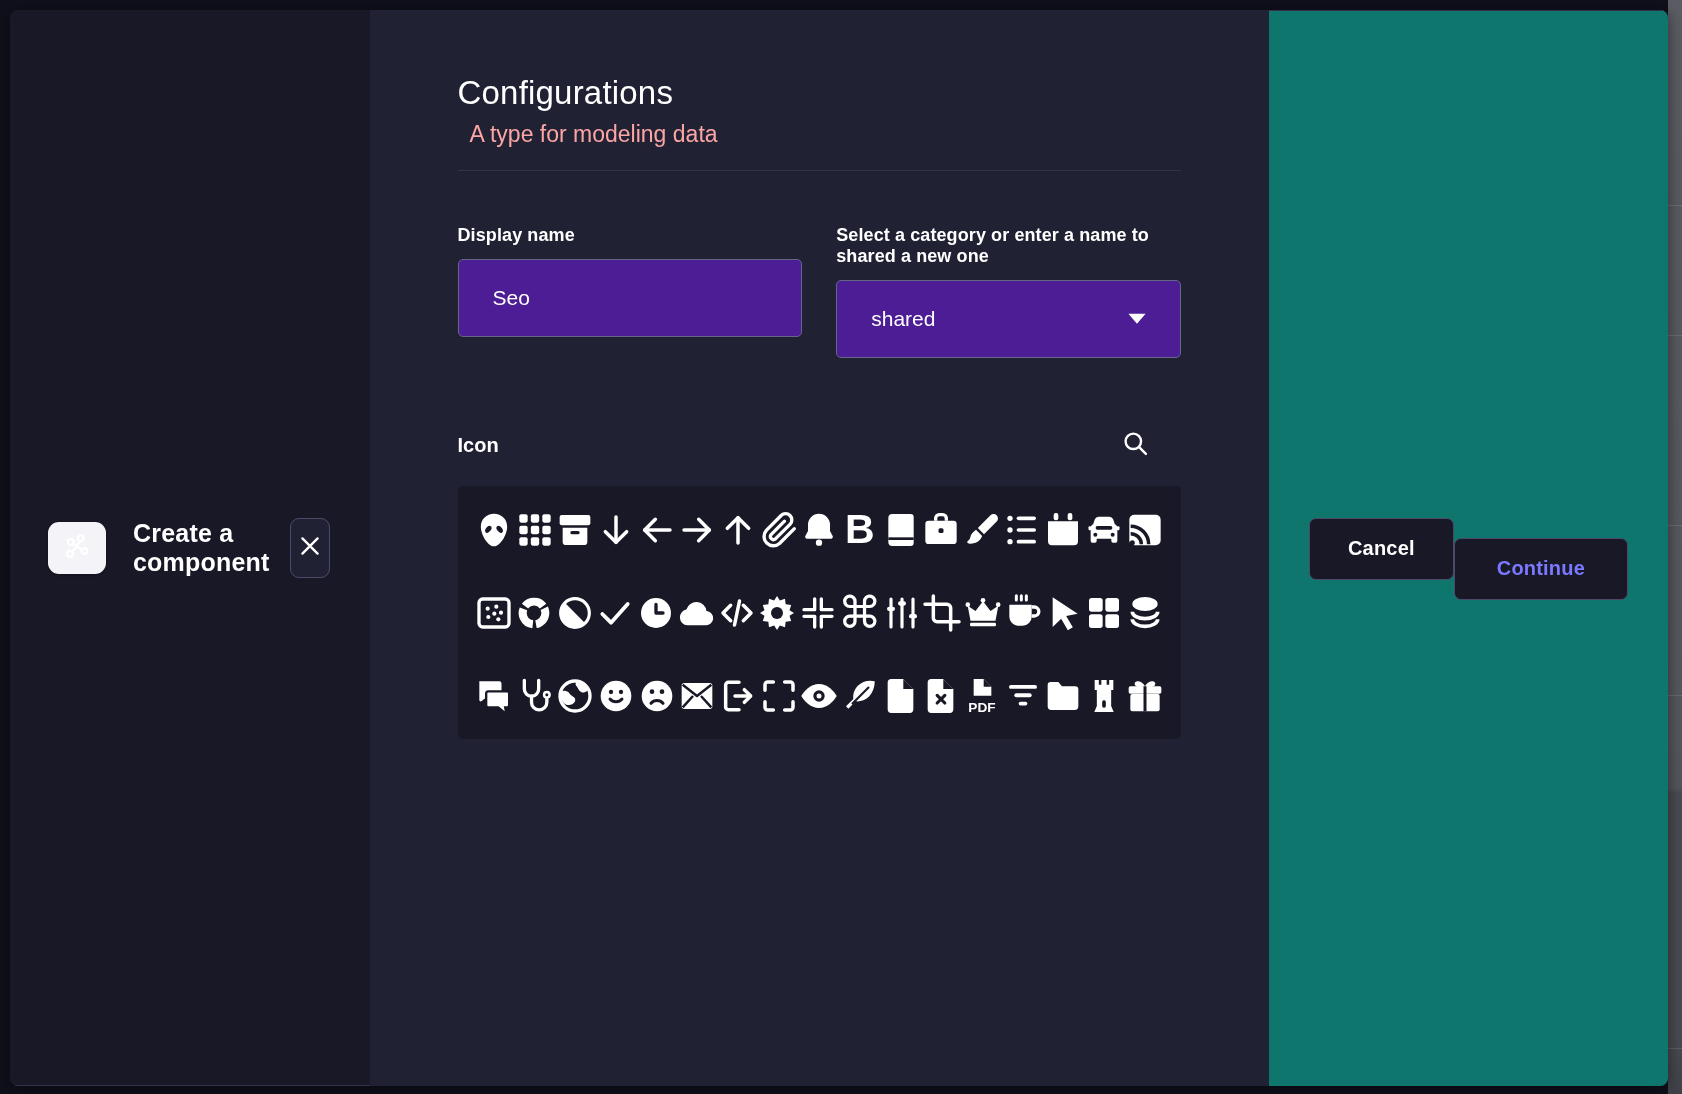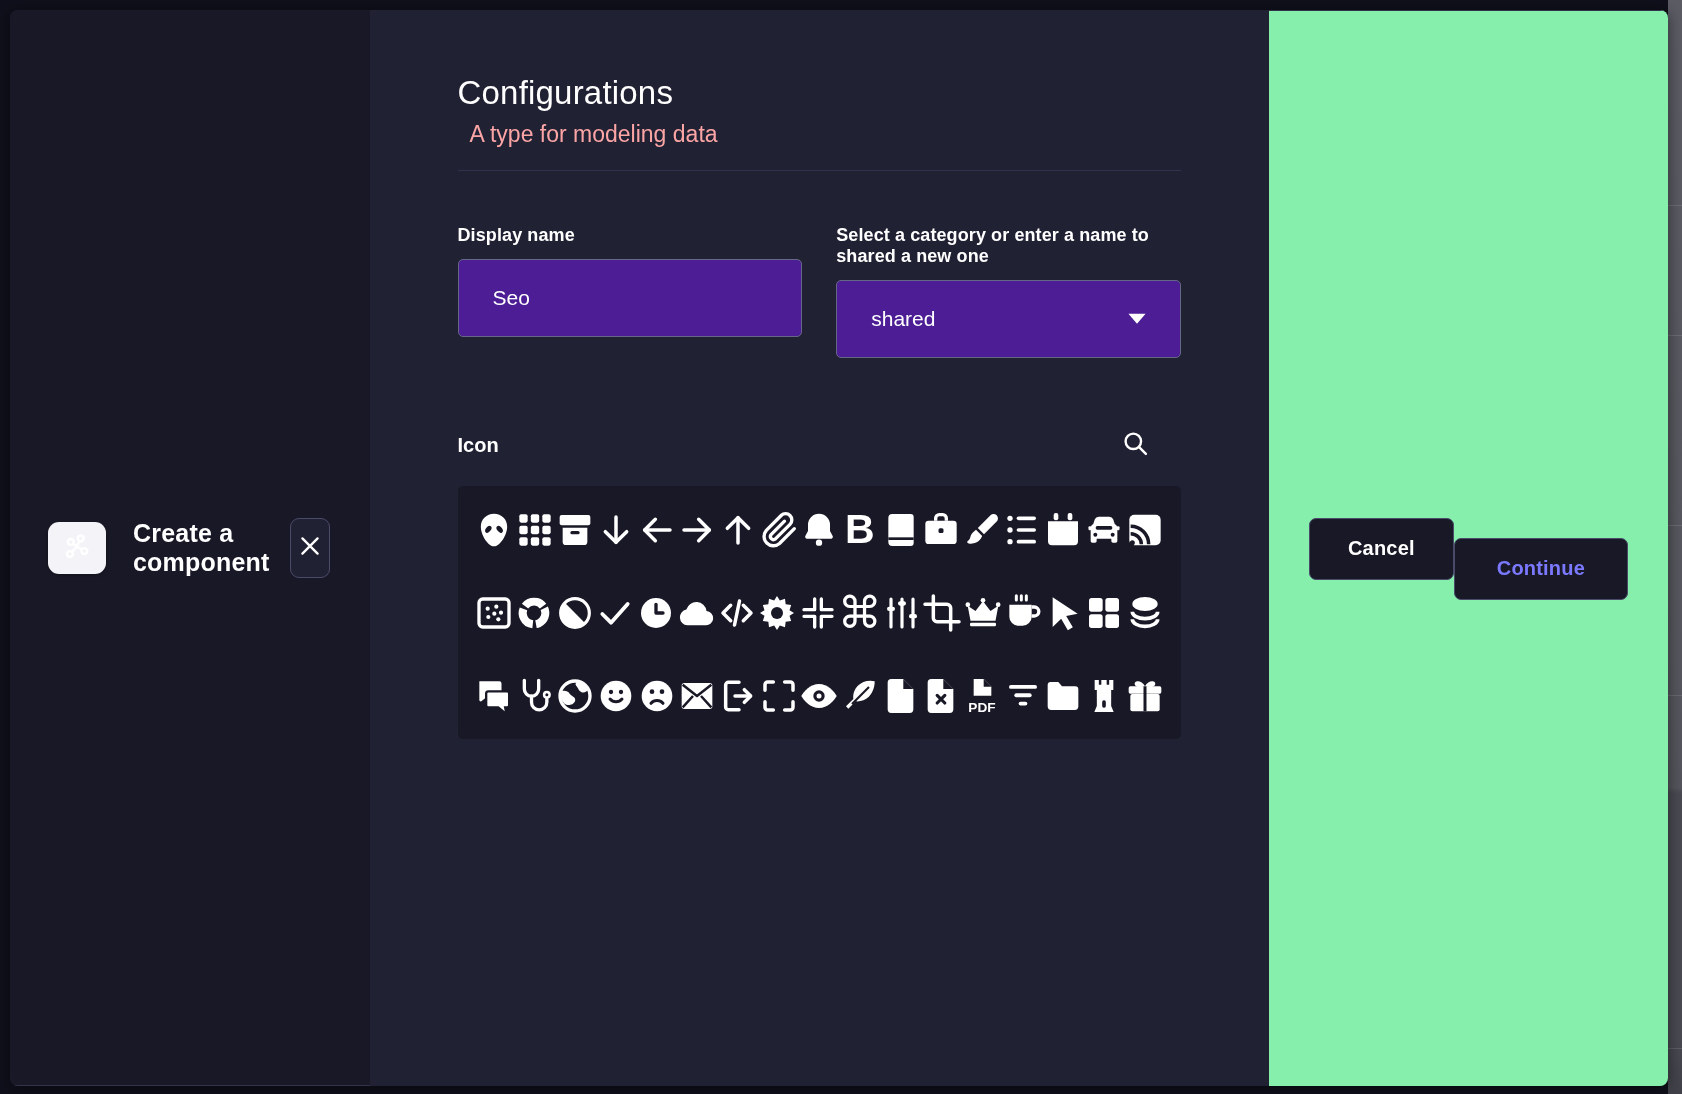--- a/index.html
+++ b/index.html
@@ -75,21 +75,21 @@
   .search-btn { cursor:pointer; display:flex; align-items:center; justify-content:center; width:34px; height:34px; }
   .icon-grid { margin-top:24px; background:#181826; border-radius:5px; padding:2px 16px; }
   .icon-row { display:flex; }
   .icon-cell { flex:1; height:83px; display:flex; align-items:center; justify-content:center; cursor:pointer; color:#ffffff; border-radius:4px; }
   .glyph { display:flex; align-items:center; justify-content:center; }
   .tglyph { font-weight:700; font-size:41px; line-height:1; }
   .tglyph.cmd { font-weight:400; font-size:44px; }
 
   
   .modal-footer {
-    flex:0 0 128px; background:#86efac; border-top:1px solid #32324d;
+    flex:0 0 128px; background:#0f766e; border-top:1px solid #32324d;
     display:flex; align-items:center; justify-content:space-between; padding:0 40px;
   }
   .btn {
     height:62px; border-radius:7px; border:1px solid #4a4a6a; background:#181826;
     font-family:"Liberation Sans", sans-serif; font-size:20px; font-weight:700;
     padding:0 38px; cursor:pointer; letter-spacing:.2px;
   }
   .btn.cancel { color:#ffffff; }
   .btn.continue { color:#7b79ff; padding:0 42px; background:#181826;margin-top:40px; }
 </style>

